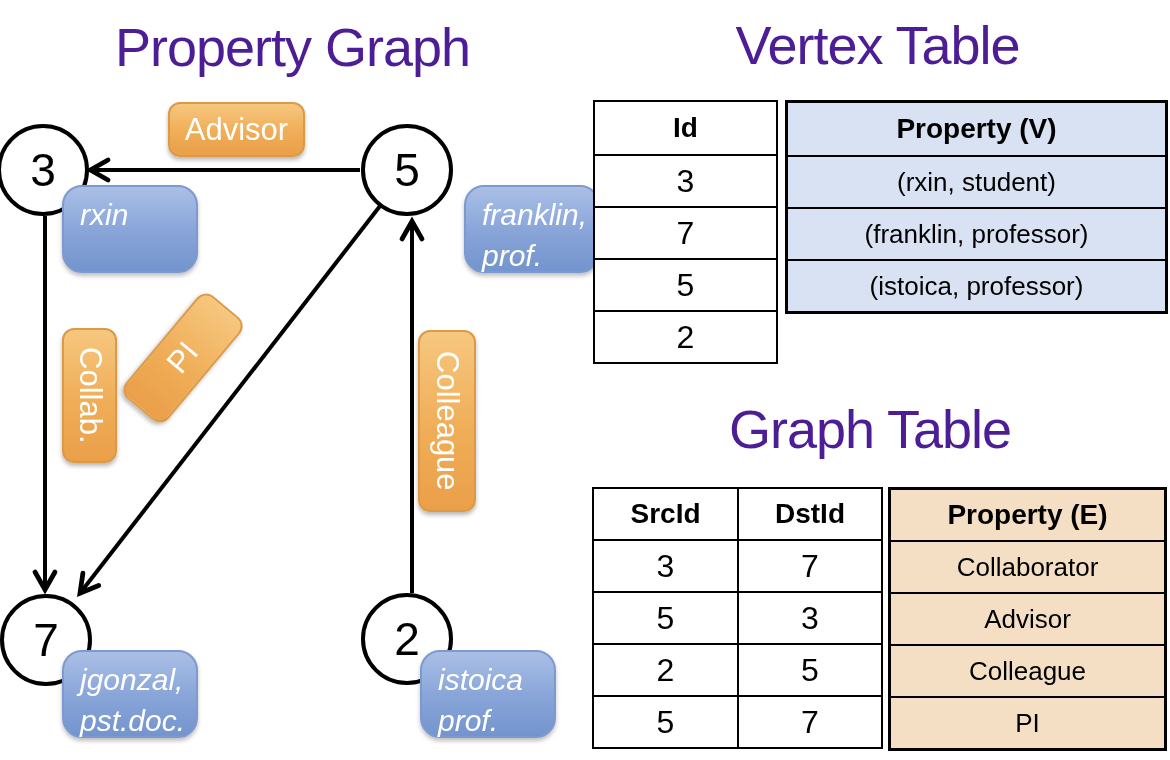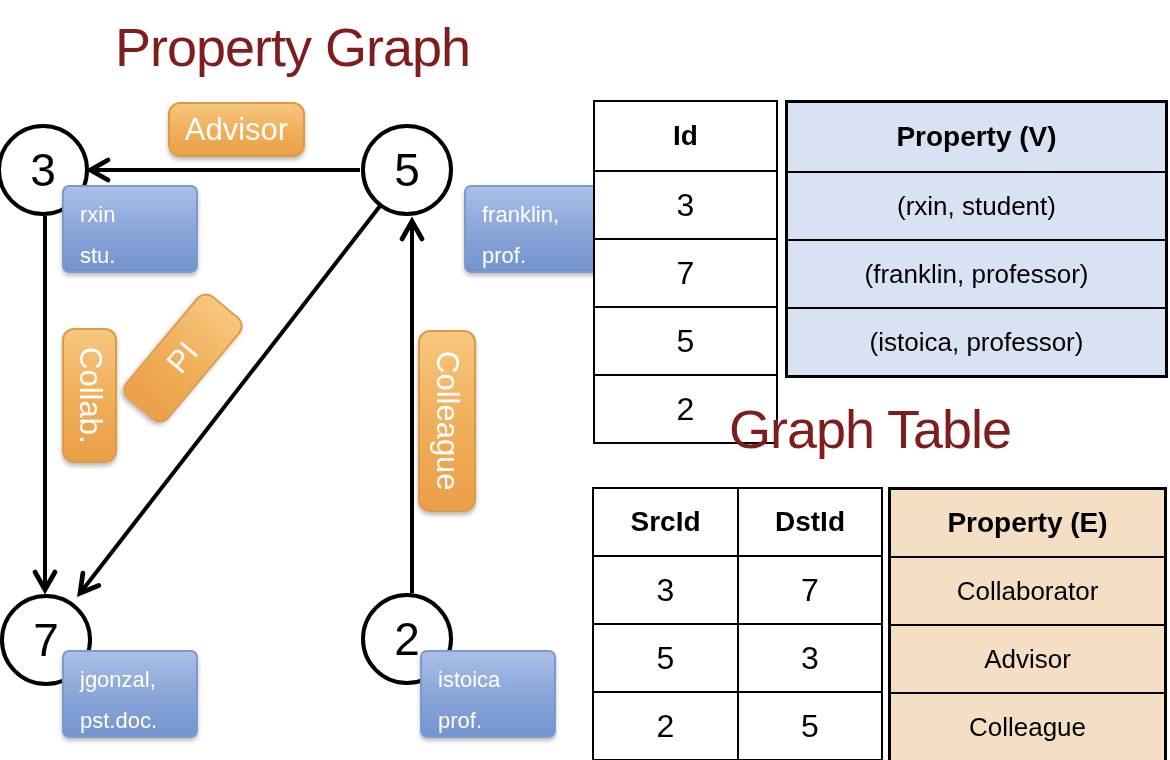--- a/index.html
+++ b/index.html
@@ -2,55 +2,55 @@
 <html><head>
 <meta charset="utf-8">
 <style>
   html,body { margin:0; padding:0; background:#ffffff; }
   .canvas {
     position:relative; width:1170px; height:760px; overflow:hidden;
     background:#ffffff; font-family:"Liberation Sans", sans-serif; color:#000;
   }
   .title {
     position:absolute; font-size:54px; font-weight:300; letter-spacing:-1px;
-    text-align:center; white-space:nowrap; color:#7f1d1d;
+    text-align:center; white-space:nowrap; color:#4c1d95;
   }
   
   .node {
     position:absolute; width:84px; height:84px; border:4px solid #000;
     border-radius:50%; background:#fff; display:flex; align-items:center;
     justify-content:center; font-size:46px; font-weight:300;
   }
   
   .vbox {
     position:absolute; width:136px; height:88px; box-sizing:border-box;
-    border-radius:7px; border:2px solid #7d99cd;
+    border-radius:20px; border:2px solid #7d99cd;
     background:linear-gradient(180deg,#aabfe6 0%,#8aa6d9 50%,#7394ce 100%);
     box-shadow:0 3px 4px rgba(0,0,0,0.25);
-    color:#fff; font-size:22px; line-height:41px; padding:7px 0 0 16px;
+    color:#fff; font-size:30px; line-height:41px; padding:7px 0 0 16px;font-style:italic;
   }
   
   .elabel {
     position:absolute; box-sizing:border-box;
     border-radius:12px; border:2px solid #dd9a46;
     background:linear-gradient(180deg,#f6c77f 0%,#f0ad57 55%,#eb9f49 100%);
     box-shadow:0 3px 4px rgba(0,0,0,0.28);
     color:#fff; font-size:31px;
     display:flex; align-items:center; justify-content:center;
   }
   .elabel .vtext { writing-mode:vertical-rl; }
   .elabel.rot { transform:rotate(40deg); }
   .elabel.rot .rtext { transform:rotate(-90deg); }
   
   .edges { position:absolute; left:0; top:0; }
   .edges line { stroke:#000; stroke-width:4; }
   
   .tbl { position:absolute; border-collapse:collapse; table-layout:fixed; background:#fff; }
   .tbl th, .tbl td {
-    border:2px solid #000; text-align:center; vertical-align:middle; padding:8px;
+    border:2px solid #000; text-align:center; vertical-align:middle; padding:0;
     overflow:hidden; white-space:nowrap;
   }
   .tbl th { font-size:28px; font-weight:bold; }
   .tbl td { font-size:32px; font-weight:300; }
   .tbl td.prop { font-size:26px;margin-left:15px; }
   .tbl.thick { border:3px solid #000; }
   .vt th { height:52px; } .vt td { height:50px; }
   .et th { height:50px; } .et td { height:50px; }
   .c-blue { background:#d9e2f3; }
   .c-tan  { background:#f4dfc4; }
@@ -74,21 +74,20 @@
     <line x1="412" y1="593" x2="412" y2="223" marker-end="url(#arrow)"></line>
   </svg>
 
   <div class="node" style="left:-3px; top:124px;">3</div>
   <div class="node" style="left:361px; top:124px;">5</div>
   <div class="node" style="left:0px; top:594px;">7</div>
   <div class="node" style="left:361px; top:593px;">2</div>
 
   <div class="vbox" style="left:62px; top:185px;">
     <div>rxin</div>
-    <div>stu.</div>
   </div>
   <div class="vbox" style="left:422px; top:185px;margin-left:42px;">
     <div>franklin,</div>
     <div>prof.</div>
   </div>
   <div class="vbox" style="left:62px; top:650px;">
     <div>jgonzal,</div>
     <div>pst.doc.</div>
   </div>
   <div class="vbox" style="left:420px; top:650px;">
@@ -102,20 +101,21 @@
   <div class="elabel" style="left:62px; top:328px; width:55px; height:135px;">
     <span class="vtext">Collab.</span>
   </div>
   <div class="elabel rot" style="left:155px; top:291px; width:56px; height:134px;">
     <span class="rtext">PI</span>
   </div>
   <div class="elabel" style="left:418px; top:330px; width:58px; height:182px;">
     <span class="vtext">Colleague</span>
   </div>
 
+  <div class="title" style="left:585px; top:14px; width:585px;">Vertex Table</div>
 
   <table class="tbl vt" style="left:593px; top:100px; width:185px;">
     <tbody>
         <tr>
           <th>Id</th>
         </tr>
     <tr>
           <td>3</td>
         </tr>
     <tr>

